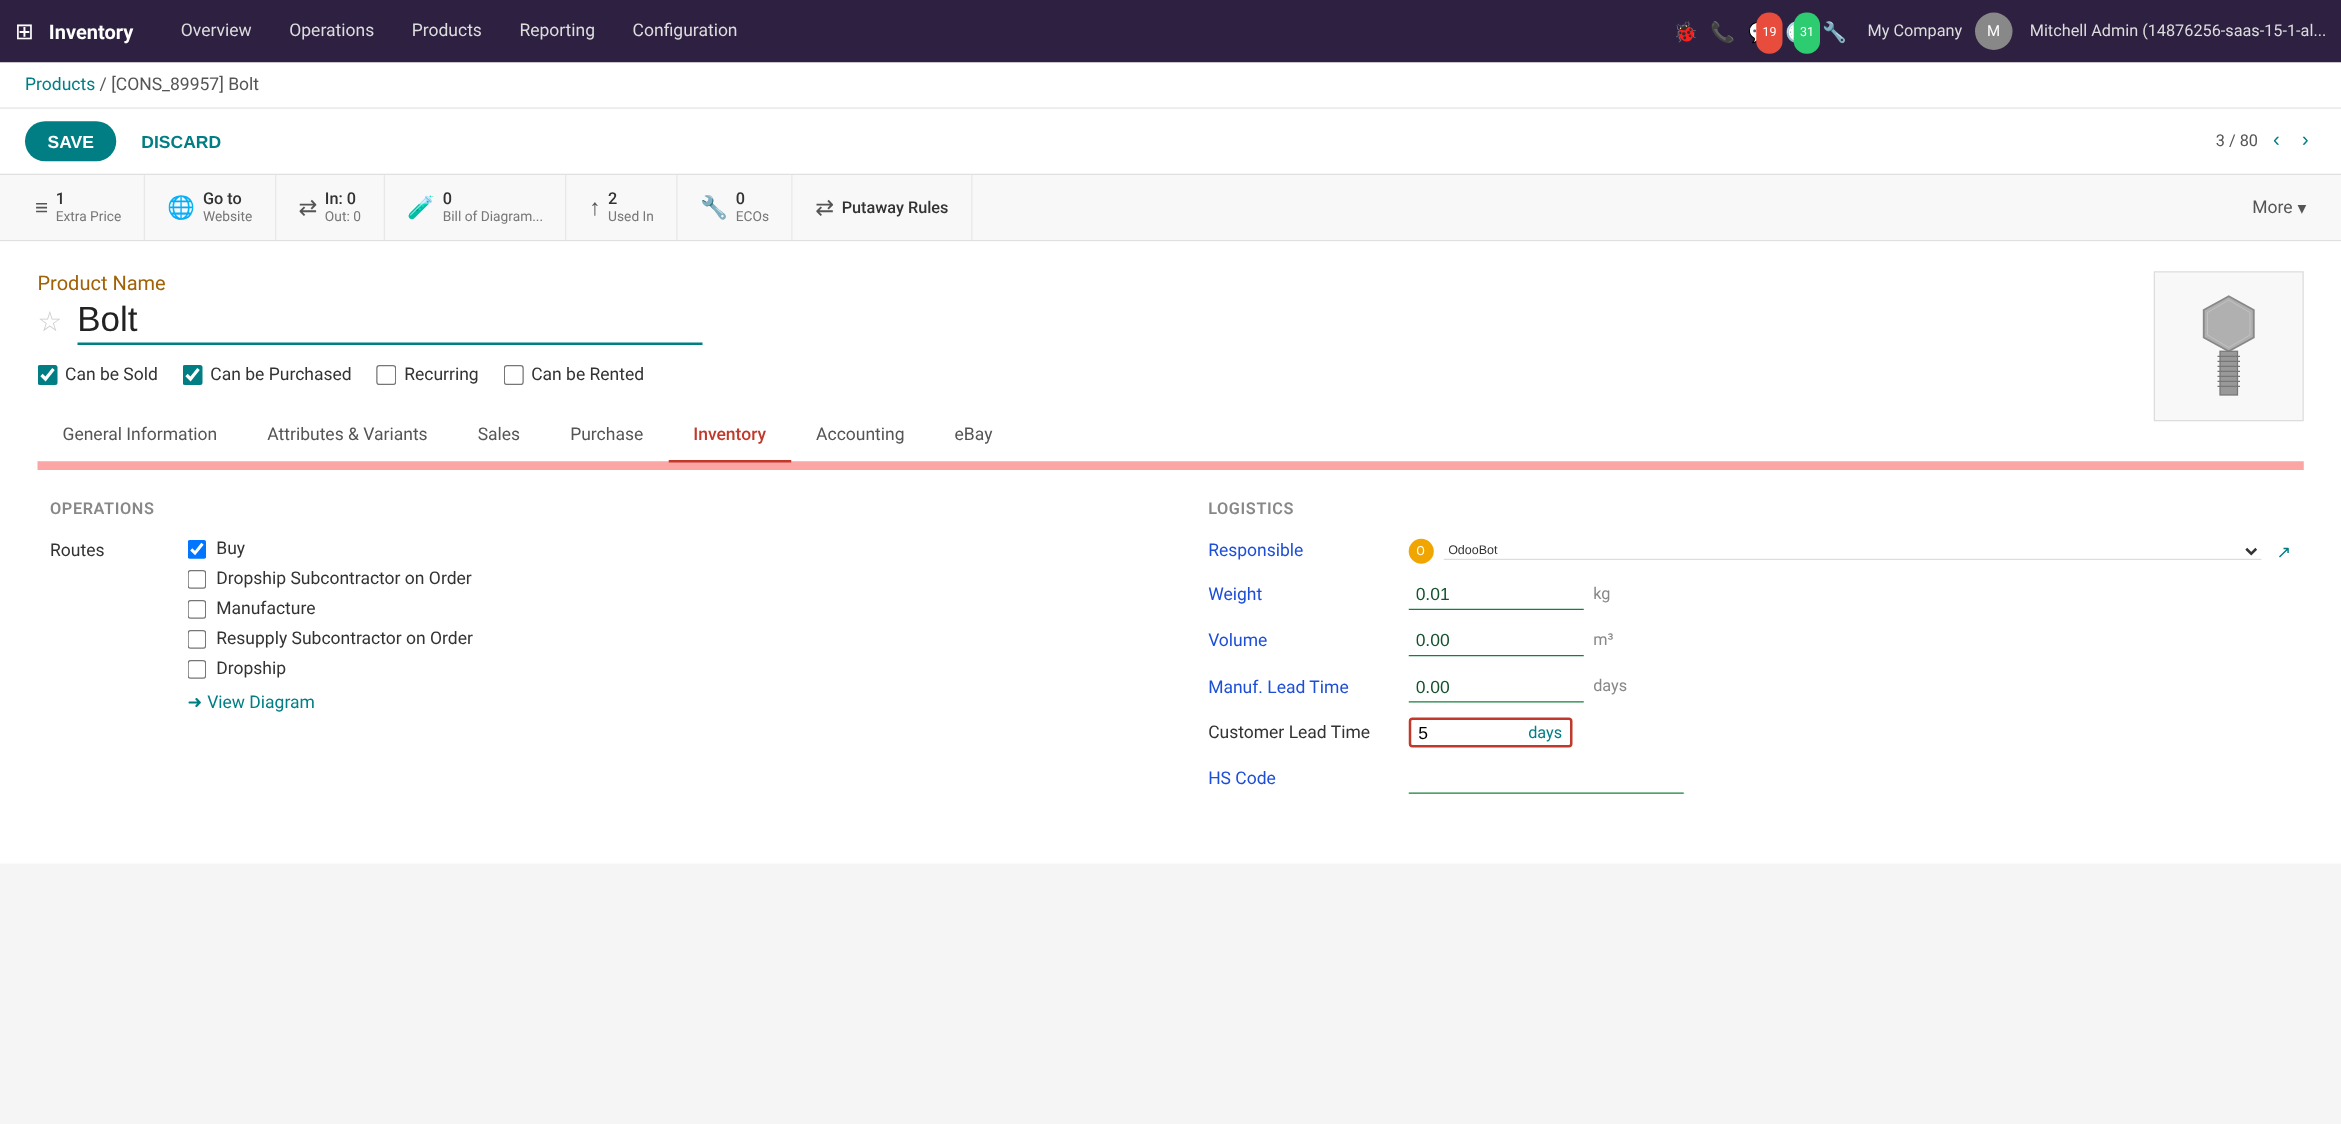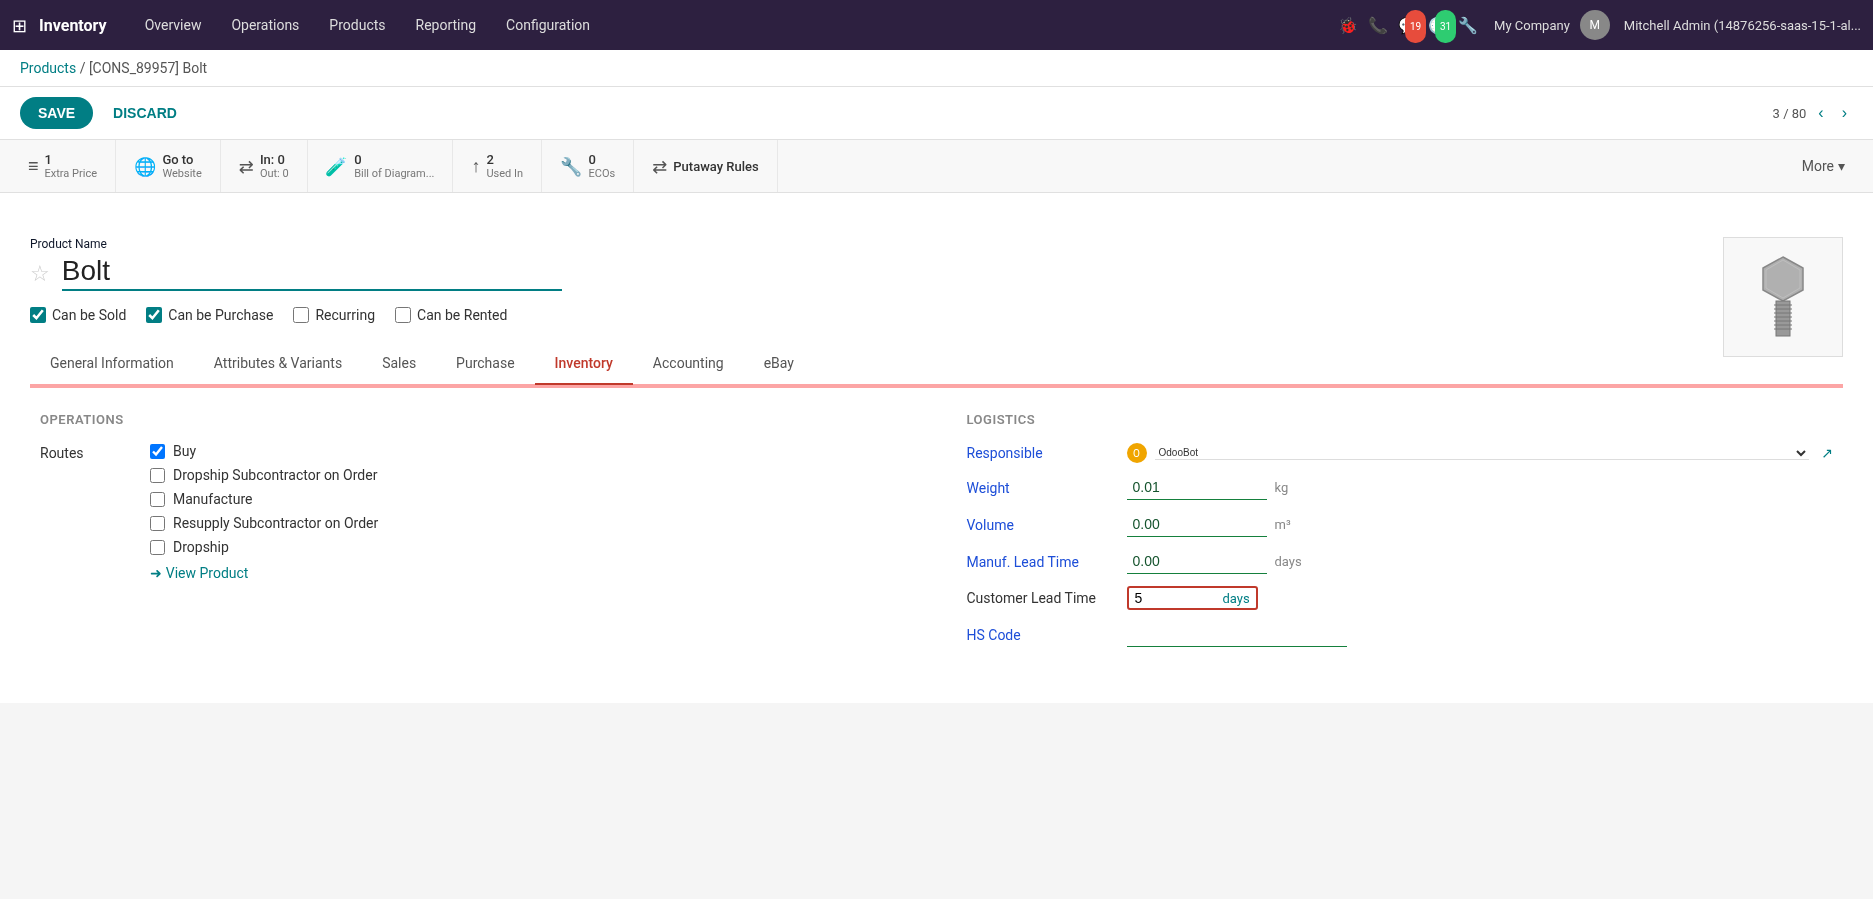--- a/index.html
+++ b/index.html
@@ -93,21 +93,21 @@
     .smart-btn-text { display: flex; flex-direction: column; }
     .more-btn { margin-left: auto; display: flex; align-items: center; gap: 4px; padding: 12px 18px; cursor: pointer; color: #555; }
 
     
     .main-content {
       background: #fff;
       margin: 0;
       padding: 24px 30px 20px;
     }
     .product-header { margin-bottom: 16px; }
-    .product-name-label { font-size: 12px; color: #0f172a; margin-bottom: 4px; margin-top: 20px; }
+    .product-name-label { font-size: 16px; color: #a16207; margin-bottom: 4px; }
     .product-title-row { display: flex; align-items: center; gap: 12px; margin-bottom: 16px; }
     .star-icon { font-size: 22px; color: #ccc; cursor: pointer; }
     .product-name-input {
       font-size: 28px;
       font-weight: 400;
       border: none;
       border-bottom: 2px solid #017e84;
       outline: none;
       width: 500px;
       padding-bottom: 2px;
@@ -116,21 +116,21 @@
     .relative-container { position: relative; }
 
     
     .checkbox-row { display: flex; align-items: center; gap: 20px; margin-bottom: 20px; flex-wrap: wrap; }
     .checkbox-item { display: flex; align-items: center; gap: 6px; font-size: 14px; }
     .checkbox-item input[type="checkbox"] { width: 16px; height: 16px; accent-color: #017e84; }
 
     
     .tabs-row {
       display: flex;
-      border-bottom: 4px solid #fca5a5;
+      border-bottom: 7px solid #fca5a5;
       margin-bottom: 0;
     }
     .tab-item {
       padding: 12px 20px;
       cursor: pointer;
       font-size: 14px;
       color: #555;
       border-bottom: 2px solid transparent;
       margin-bottom: -1px;
     }
@@ -279,21 +279,21 @@
         <input class="product-name-input" type="text" value="Bolt" style="">
       </div>
 
       <div class="checkbox-row">
         <label class="checkbox-item">
           <input type="checkbox" checked="" style="">
           <span>Can be Sold</span>
         </label>
         <label class="checkbox-item">
           <input type="checkbox" checked="" style="">
-          <span>Can be Purchase</span>
+          <span>Can be Purchased</span>
         </label>
         <label class="checkbox-item">
           <input type="checkbox" style="">
           <span>Recurring</span>
         </label>
         <label class="checkbox-item">
           <input type="checkbox" style="">
           <span>Can be Rented</span>
         </label>
       </div>
@@ -355,21 +355,21 @@
               </label>
               <label class="route-item">
                 <input type="checkbox" style="">
                 <span>Dropship</span>
               </label>
             </div>
           </div>
 
           <div class="view-diagram">
             <span style="color:#017e84;">➜</span>
-            <span>View Product</span>
+            <span>View Diagram</span>
           </div>
 
         </div>
 
         <div class="col-right">
           <div class="section-title">Logistics</div>
 
           <div class="logistics-field">
             <span class="log-label">Responsible</span>
             <div class="log-value">

